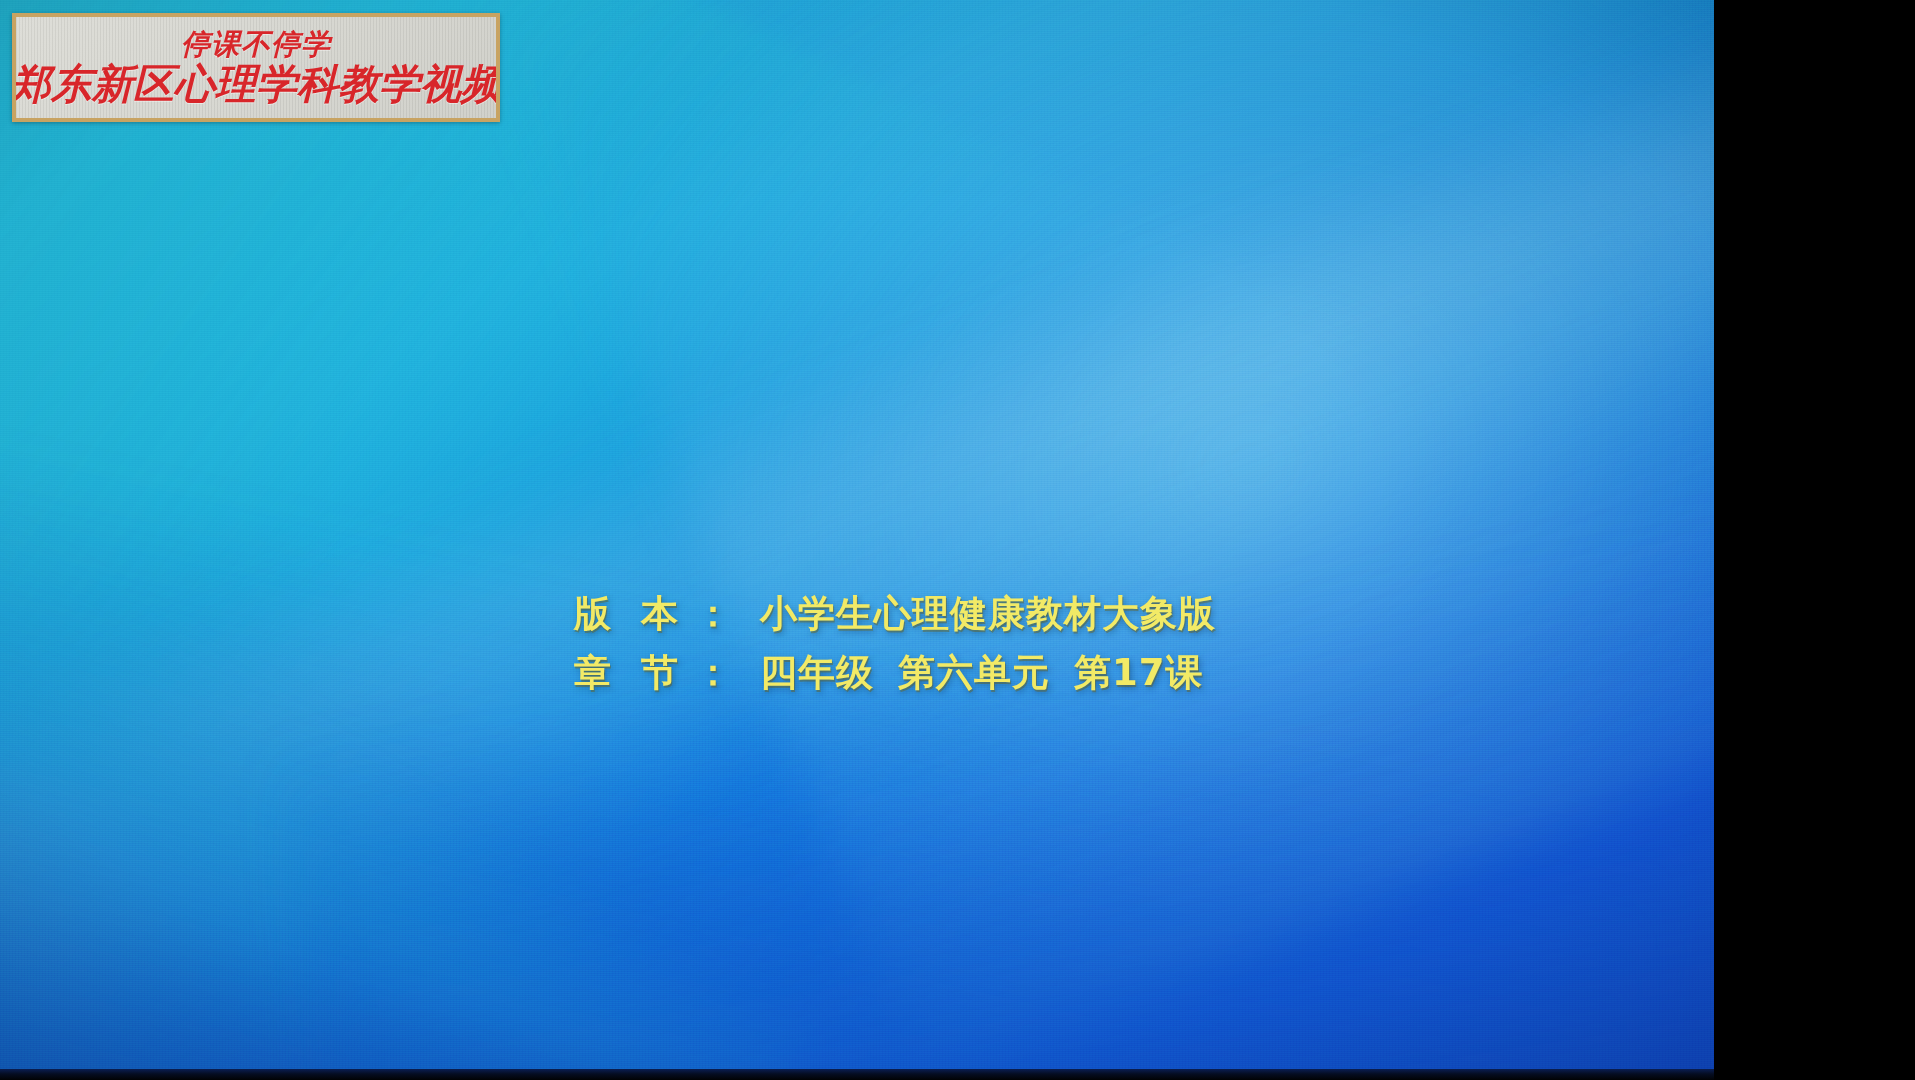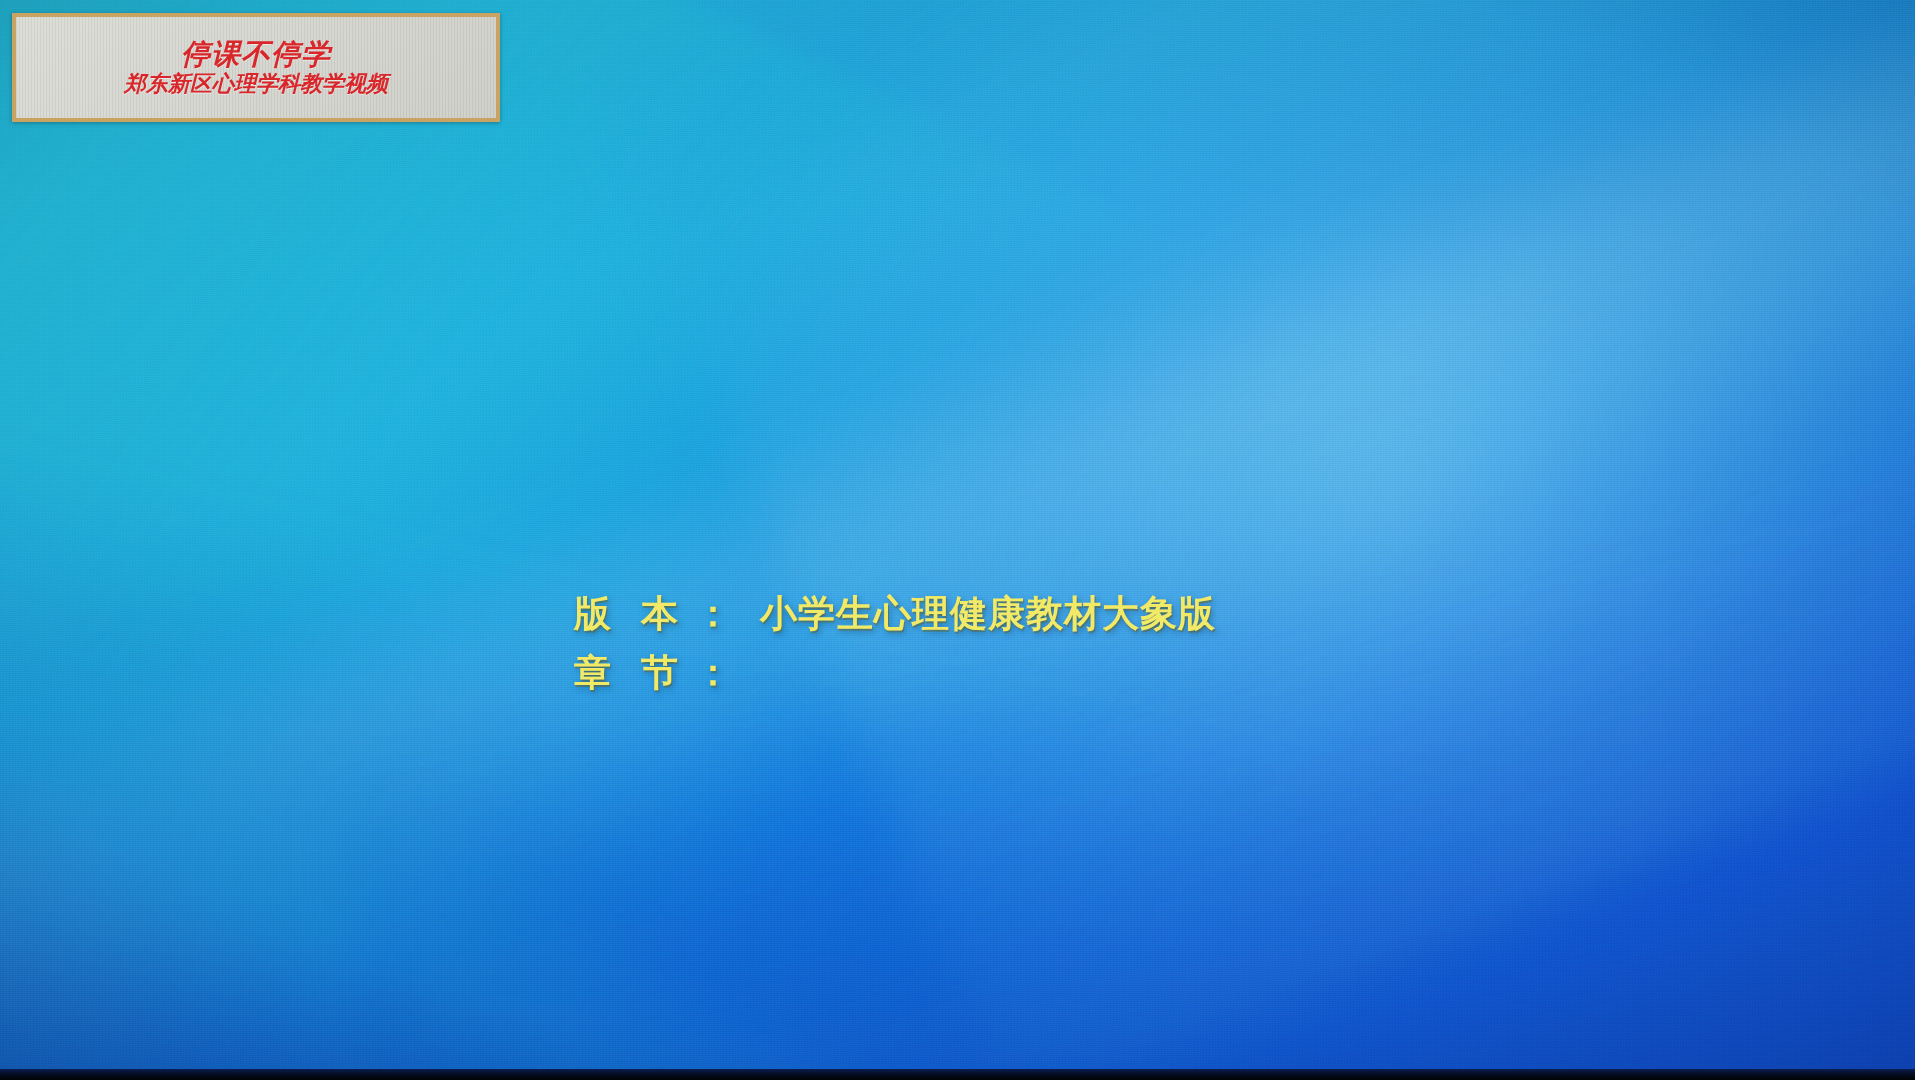--- a/index.html
+++ b/index.html
@@ -7,21 +7,21 @@
     margin: 0;
     padding: 0;
     background: #000;
   }
   body {
     font-family: "DejaVu Sans", "Liberation Sans", sans-serif;
   }
 
   .slide {
     position: relative;
-    width: 1915px;
+    width: 1714px;
     height: 1080px;
     overflow: hidden;
     background: #0f8fd8;
     user-select: none;
   }
 
   
   .bg-base {
     position: absolute;
     inset: 0;
@@ -227,21 +227,21 @@
     position: relative;
     z-index: 1;
     color: #d8262a;
     font-family: "DejaVu Serif", "Liberation Serif", serif;
     font-weight: bold;
     font-style: italic;
     white-space: nowrap;
     text-shadow: 0 1px 0 rgba(255,255,255,0.45);
   }
   .badge-line-1 { font-size: 29px; letter-spacing: 1px; line-height: 1.08; }
-  .badge-line-2 { font-size: 22px; letter-spacing: 0px; line-height: 1.08; }
+  .badge-line-2 { font-size: 41px; letter-spacing: 0px; line-height: 1.08; }
 
   
   .title {
     position: absolute;
     left: 0;
     right: 0;
     top: 258px;
     text-align: center;
     color: #f0e657;
     font-family: "DejaVu Serif", "Liberation Serif", serif;
@@ -317,19 +317,22 @@
 
     <div class="meta-row">
       <span class="meta-label">版本</span>
       <span class="meta-colon">：</span>
       <span class="meta-value">小学生心理健康教材大象版</span>
     </div>
 
     <div class="meta-row">
       <span class="meta-label">章节</span>
       <span class="meta-colon">：</span>
+      <span class="meta-value">
+        <span>四年级</span><span class="gap"></span><span>第六单元</span><span class="gap"></span><span>第17课</span>
+      </span>
     </div>
 
   </div>
 
   <div class="screen-edge-bottom"></div>
 
 </div>
 
 </body></html>

